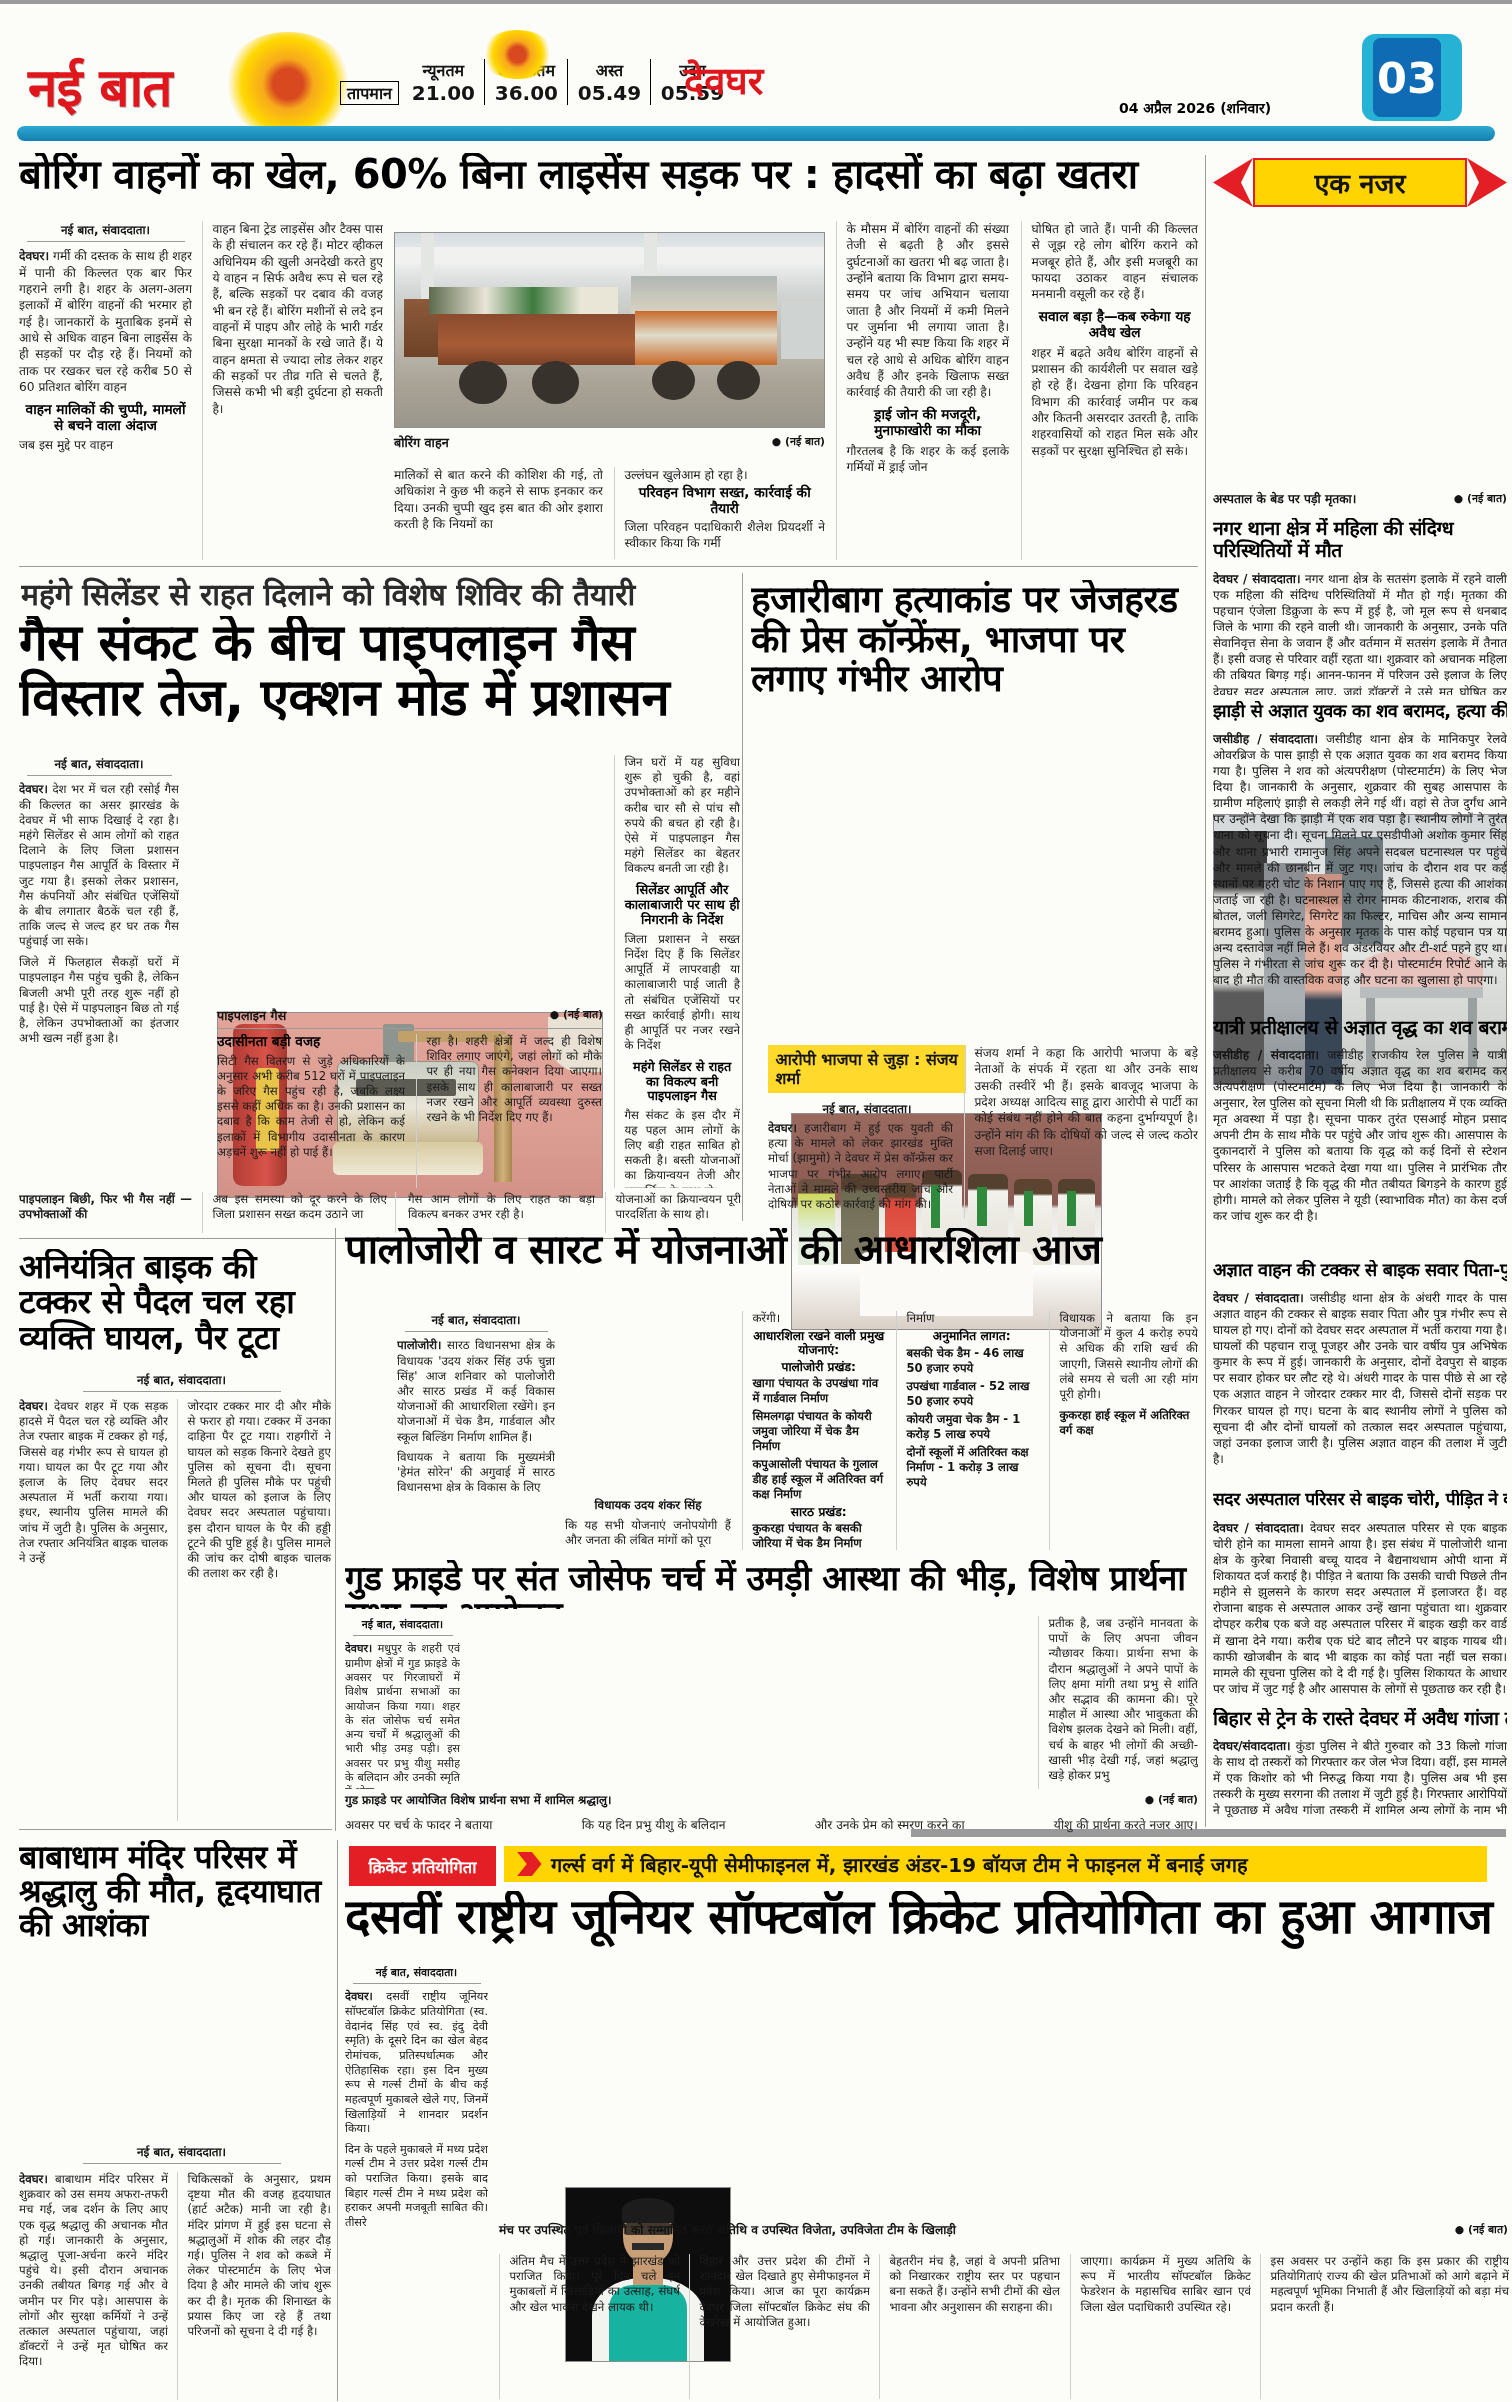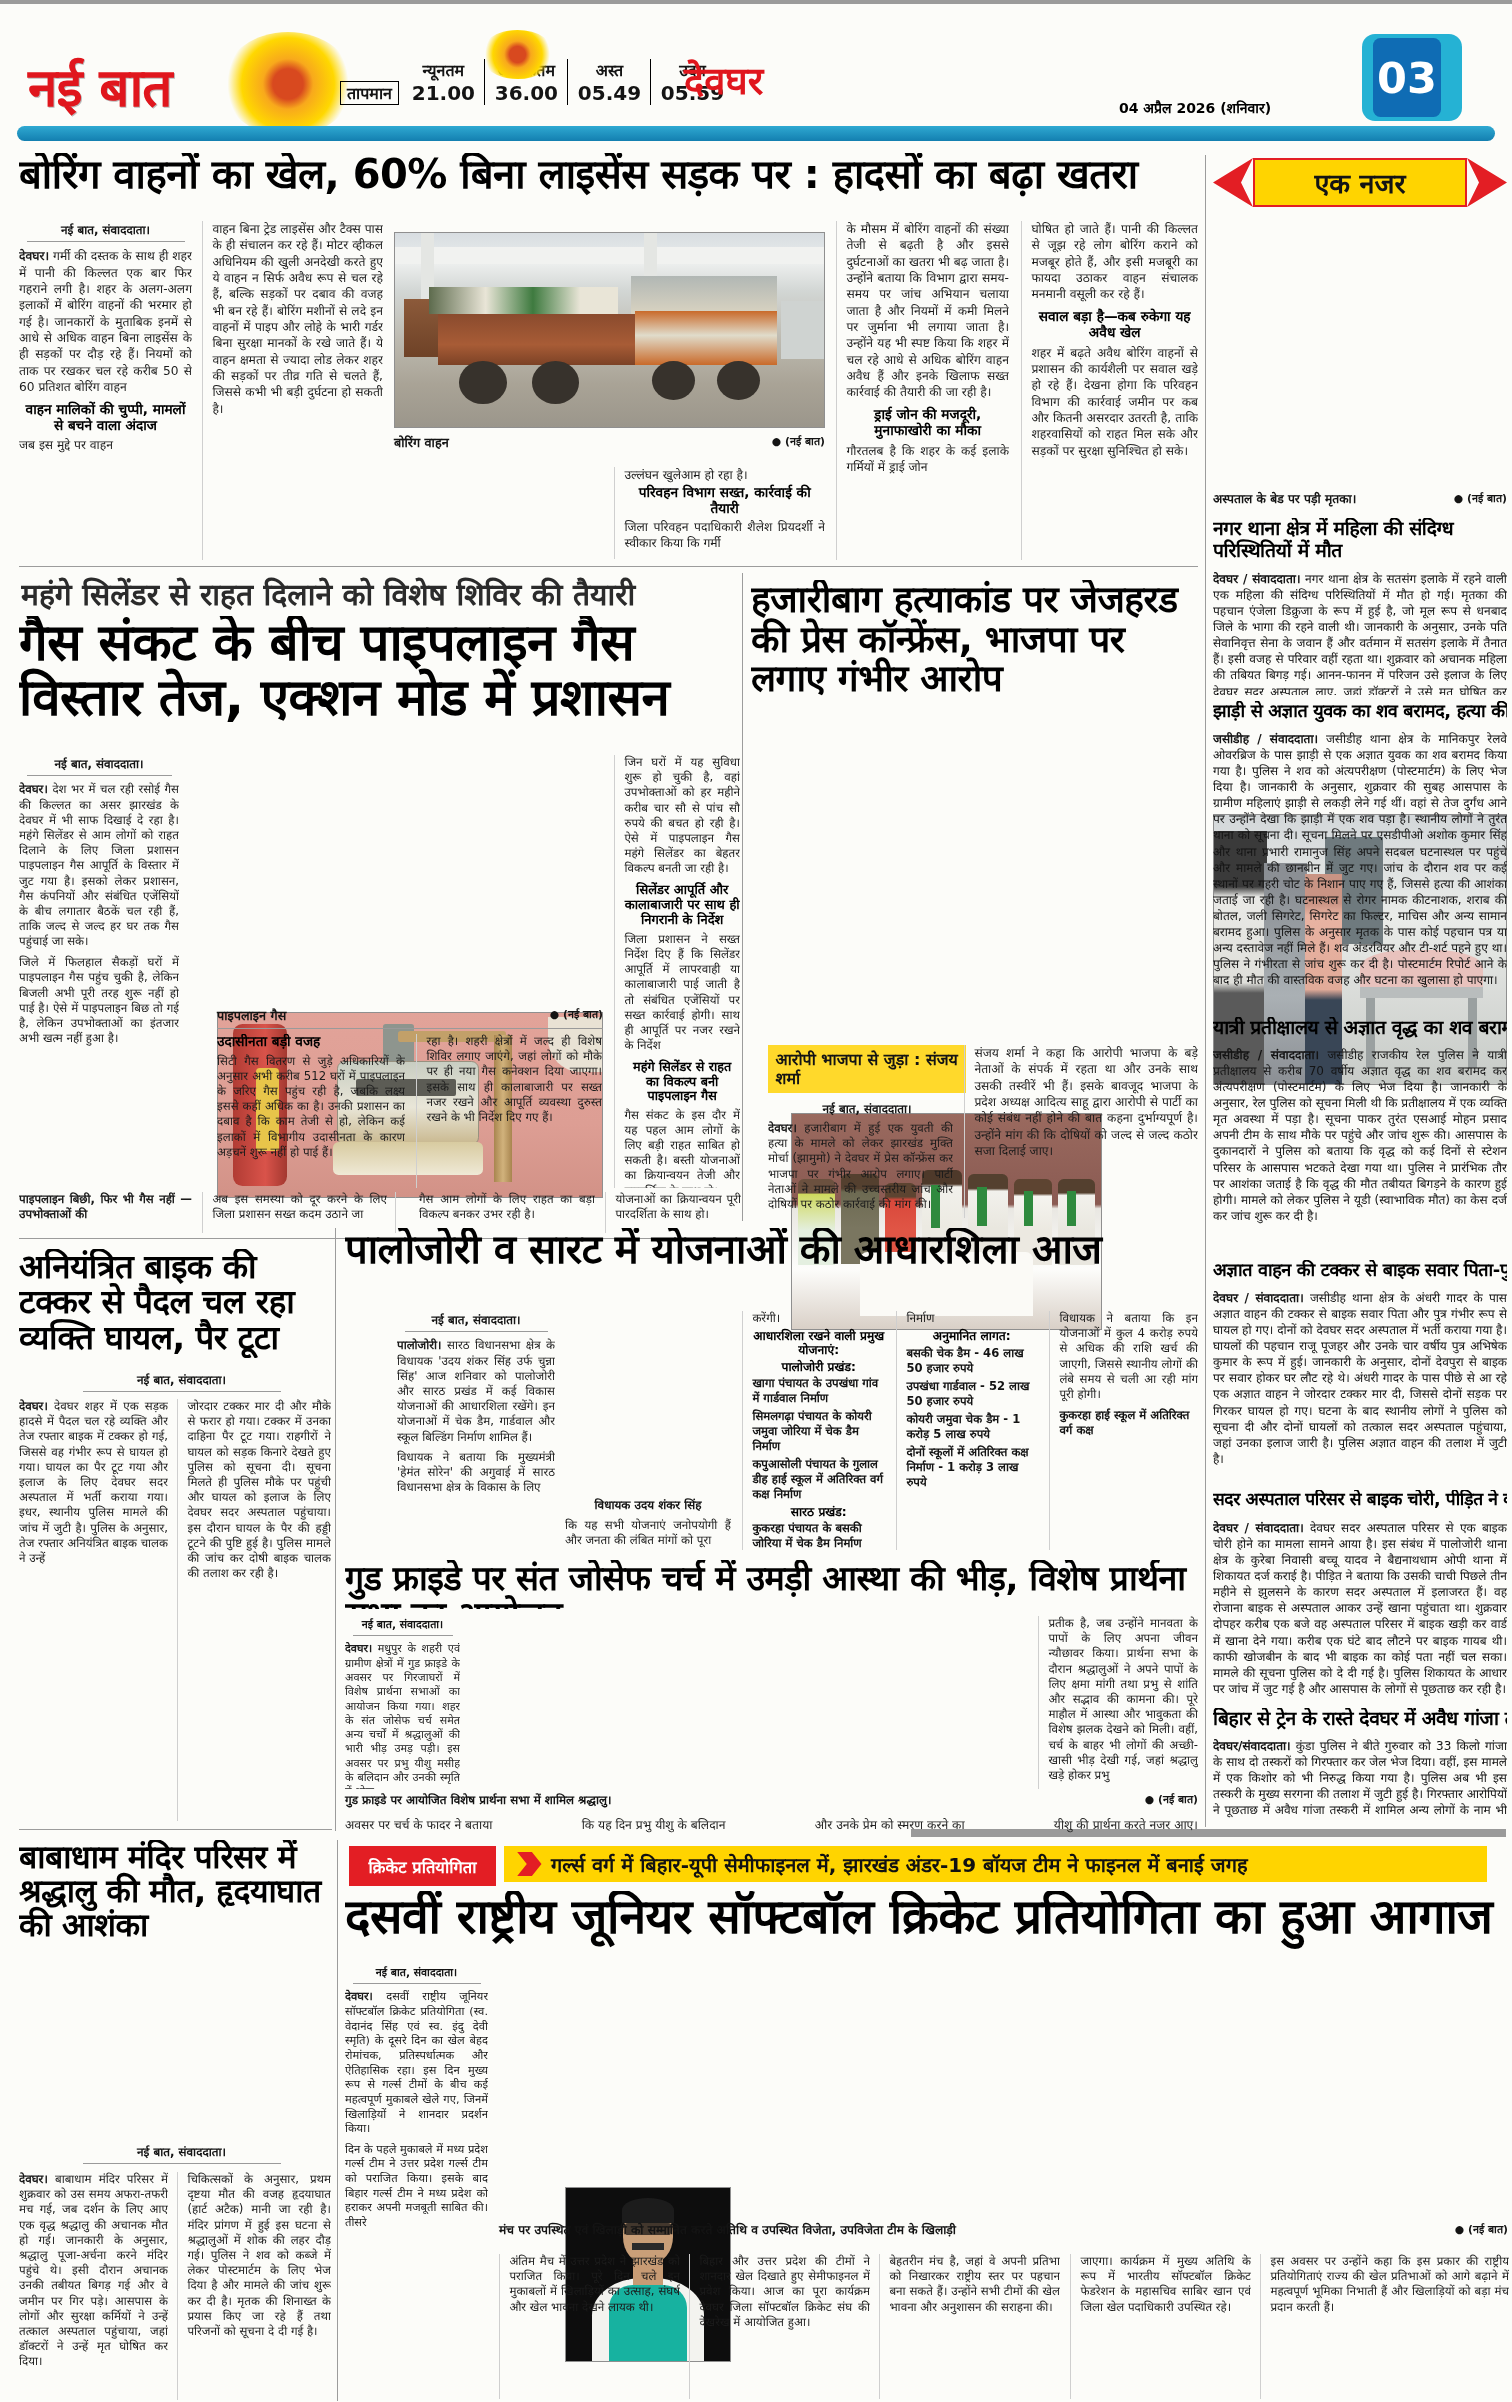--- a/index.html
+++ b/index.html
@@ -113,20 +113,23 @@
     <span style="left:15%;top:66%;width:11%;height:22%;background:#37322c;border-radius:50%"></span>
     <span style="left:32%;top:66%;width:11%;height:22%;background:#37322c;border-radius:50%"></span>
     <span style="left:60%;top:66%;width:10%;height:20%;background:#37322c;border-radius:50%"></span>
     <span style="left:75%;top:66%;width:10%;height:20%;background:#37322c;border-radius:50%"></span>
     <span style="left:90%;top:35%;width:10%;height:30%;background:#cfd3d1"></span>
   </div>
   <div class="abs caprow" style="left:394px;top:429px;width:431px">
     <span class="cap">बोरिंग वाहन</span>
     <span class="credit"><span>●</span> <span>(नई बात)</span></span>
   </div>
+  <div class="abs clip" style="left:394px;top:463px;width:209px;height:92px">
+    <p class="body">मालिकों से बात करने की कोशिश की गई, तो अधिकांश ने कुछ भी कहने से साफ इनकार कर दिया। उनकी चुप्पी खुद इस बात की ओर इशारा करती है कि नियमों का</p>
+  </div>
   <div class="abs clip" style="left:614px;top:463px;width:211px;height:92px;border-left:0.9px solid #cfcfcf;padding-left:9.4px">
     <p class="body">उल्लंघन खुलेआम हो रहा है।</p>
     <div class="subhead" style="margin:1.9px 0">परिवहन विभाग सख्त, कार्रवाई की तैयारी</div>
     <p class="body">जिला परिवहन पदाधिकारी शैलेश प्रियदर्शी ने स्वीकार किया कि गर्मी</p>
   </div>
   <div class="abs clip" style="left:836px;top:217px;width:173px;height:339px;border-left:0.9px solid #cfcfcf;padding-left:9.4px">
     <p class="body">के मौसम में बोरिंग वाहनों की संख्या तेजी से बढ़ती है और इससे दुर्घटनाओं का खतरा भी बढ़ जाता है। उन्होंने बताया कि विभाग द्वारा समय-समय पर जांच अभियान चलाया जाता है और नियमों में कमी मिलने पर जुर्माना भी लगाया जाता है। उन्होंने यह भी स्पष्ट किया कि शहर में चल रहे आधे से अधिक बोरिंग वाहन अवैध हैं और इनके खिलाफ सख्त कार्रवाई की तैयारी की जा रही है।</p>
     <div class="subhead">ड्राई जोन की मजदूरी, मुनाफाखोरी का मौका</div>
     <p class="body">गौरतलब है कि शहर के कई इलाके गर्मियों में ड्राई जोन</p>
   </div>
@@ -172,21 +175,21 @@
     <p class="body small">जिला प्रशासन ने सख्त निर्देश दिए हैं कि सिलेंडर आपूर्ति में लापरवाही या कालाबाजारी पाई जाती है तो संबंधित एजेंसियों पर सख्त कार्रवाई होगी। साथ ही आपूर्ति पर नजर रखने के निर्देश</p>
     <div class="subhead" style="font-size:12.7px">महंगे सिलेंडर से राहत का विकल्प बनी पाइपलाइन गैस</div>
     <p class="body small">गैस संकट के इस दौर में यह पहल आम लोगों के लिए बड़ी राहत साबित हो सकती है। बस्ती योजनाओं का क्रियान्वयन तेजी और पारदर्शिता के साथ हो।</p>
   </div>
   <div class="abs clip" style="left:19px;top:1188px;width:173px;height:41px">
       <p class="body small" style="font-weight:800">पाइपलाइन बिछी, फिर भी गैस नहीं — उपभोक्ताओं की</p>
     </div>
   <div class="abs clip" style="left:202px;top:1188px;width:185px;height:41px;border-left:0.9px solid #cfcfcf;padding-left:9.4px">
       <p class="body small">अब इस समस्या को दूर करने के लिए जिला प्रशासन सख्त कदम उठाने जा</p>
     </div>
-  <div class="abs clip" style="left:395px;top:1188px;width:200px;height:41px;border-left:0.9px solid #cfcfcf;padding-left:23px">
+  <div class="abs clip" style="left:395px;top:1188px;width:200px;height:41px;border-left:0.9px solid #cfcfcf;padding-left:12px">
       <p class="body small">गैस आम लोगों के लिए राहत का बड़ा विकल्प बनकर उभर रही है।</p>
     </div>
   <div class="abs clip" style="left:605px;top:1188px;width:136px;height:41px;border-left:0.9px solid #cfcfcf;padding-left:9.4px">
       <p class="body small">योजनाओं का क्रियान्वयन पूरी पारदर्शिता के साथ हो।</p>
     </div>
 
   <div class="vline" style="left:742px;top:569px;height:648px"></div>
   <div class="abs hl clip" style="left:751px;top:576px;width:448px;height:141px;font-size:37px">हजारीबाग हत्याकांड पर जेजहरड की प्रेस कॉन्फ्रेंस, भाजपा पर लगाए गंभीर आरोप</div>
   <div class="abs photo" style="left:791px;top:727px;width:311px;height:217px;background:linear-gradient(180deg,#9a6a5f 0%,#8a5a52 42%,#e9e7e2 44%,#fdfdfb 72%,#d9d0c7 100%)">
     <span style="left:2%;top:30%;width:12%;height:40%;background:linear-gradient(180deg,#6b513f 16%,#cfd95e 18%,#e4efe0 60%);border-radius:5.6px 5.6px 0 0"></span>

